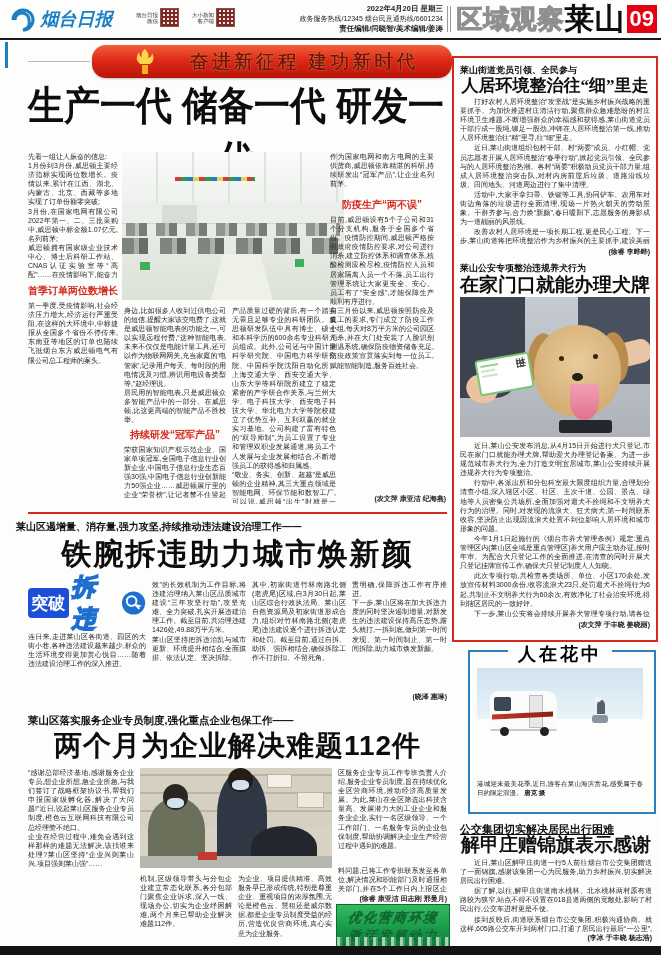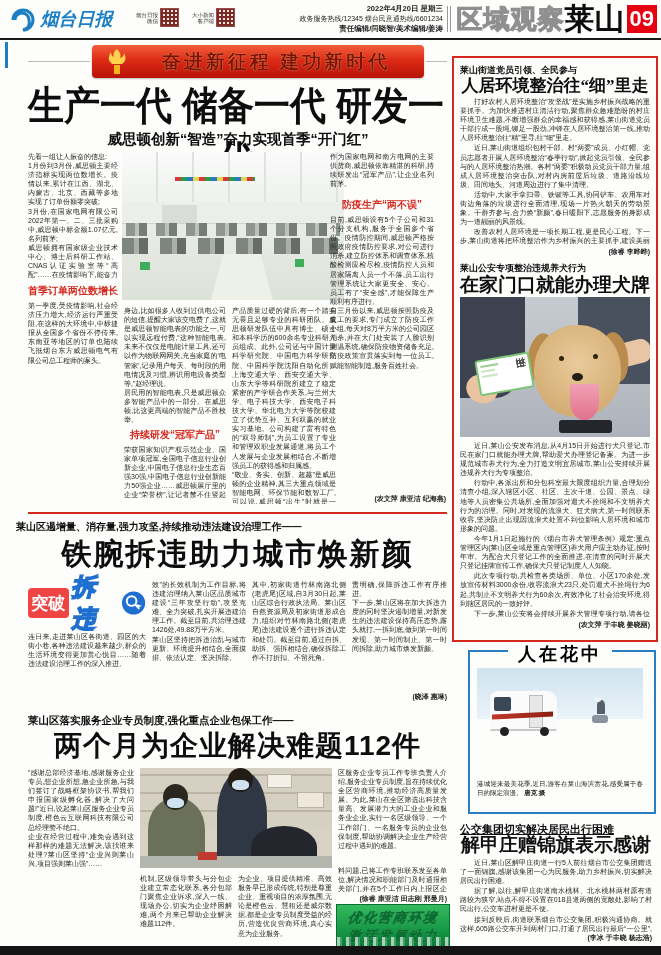--- a/index.html
+++ b/index.html
@@ -15,24 +15,24 @@
   .photo{overflow:hidden;position:absolute;}
   .hl{font-weight:900;color:#0d0d0d;text-align:center;}
   
   .outline-txt{color:#fff;-webkit-text-stroke:1.2px #8f8f8f;font-weight:900;}
   .qr{width:17px;height:17px;background:
       repeating-linear-gradient(0deg,#7b2a26 0 2px,transparent 2px 4px),
       repeating-linear-gradient(90deg,#7b2a26 0 2px,#f3e7e6 2px 4px);
       border:1px solid #9a4a44;}
   .qr-label{font-size:5.5px;line-height:1.15;color:#333;text-align:right;white-space:pre-line;}
   
-  .banner{background:linear-gradient(180deg,#f2603a 0%,#de2b17 45%,#b81208 100%);border-radius:4px;box-shadow:0 1px 2px rgba(0,0,0,.25);}
+  .banner{background:linear-gradient(180deg,#f2603a 0%,#de2b17 45%,#b81208 100%);border-radius:14px;box-shadow:0 1px 2px rgba(0,0,0,.25);padding-left:28px;}
   .banner-text{font-weight:900;color:#7d1205;letter-spacing:3px;text-shadow:0 0 1px #ffce8a;}
   
-  .badge-blue{background:#ef4444;color:#fff;font-weight:900;border-radius:4px;display:flex;align-items:center;justify-content:center;}
+  .badge-blue{background:#1d4ed8;color:#fff;font-weight:900;border-radius:4px;display:flex;align-items:center;justify-content:center;}
   .badge-outline{color:#fff;-webkit-text-stroke:1.5px #1e6fd0;font-weight:900;font-style:italic;}
   
   .red-box{border:2px solid #d5281e;}
   .red-rule{background:#d5281e;}
   
   .green-box{background:linear-gradient(180deg,#34bb5d 0%,#129143 70%,#0c7a37 100%);border:1px solid #0a6e31;position:absolute;overflow:hidden;}
   .green-txt{font-style:italic;font-weight:900;color:#f2fff3;-webkit-text-stroke:.7px #0a6e31;text-align:center;letter-spacing:2px;transform:skewX(-8deg);}
   .skyline{position:absolute;bottom:0;left:0;right:0;height:10px;opacity:.75;background:
      repeating-linear-gradient(90deg,rgba(255,255,255,.85) 0 3px,rgba(190,233,207,.4) 3px 5px,transparent 5px 9px);}
   
@@ -78,21 +78,20 @@
   <div class="abs" style="left:426px;top:61px;width:21px;height:1px;background:#bbb;"></div>
   <div class="abs banner" style="left:92px;top:45px;width:332px;height:33px;display:flex;align-items:center;">
     <svg width="22" height="27" viewBox="0 0 22 27" style="margin-left:14px;">
       <path d="M11 1 q5 5 3 9 q4 -1 4 -5 q4 7 -2 11 l-10 0 q-6 -5 -1 -12 q0 4 3 5 q-2 -4 3 -8z" fill="#ffd34d"></path>
       <rect x="8" y="17" width="6" height="9" fill="#f3b21a"></rect>
     </svg>
     <div class="banner-text" style="flex:1;text-align:center;font-size:19px;">奋进新征程  建功新时代</div>
   </div>
 
   <div class="abs hl" style="left:24px;top:84px;width:424px;font-size:36px;letter-spacing:0px;transform:scaleY(1.1);">生产一代 储备一代 研发一代</div>
-  <div class="abs hl" style="left:28px;top:130px;width:420px;font-size:14.5px;">威思顿创新“智造”奋力实现首季“开门红”</div>
 
   <div class="photo" style="left:122px;top:152px;width:222px;height:148px;background:linear-gradient(180deg,#f5f7f5 0%,#e9ece8 45%,#dfe4dd 100%);">
     <div class="abs" style="left:0;top:0;width:100%;height:34%;background:repeating-linear-gradient(90deg,transparent 0 34px,#dee3de 34px 36px),linear-gradient(#fafbfa,#eef1ee);"></div>
     <div class="abs" style="left:24%;top:17%;width:36%;height:4px;background:repeating-linear-gradient(90deg,#d23b3b 0 6px,#2a9d4a 6px 12px,#2979c9 12px 18px,#e8d44c 18px 24px);"></div>
     <div class="abs" style="left:0;top:34%;width:100%;height:14%;background:#eceeeb;border-bottom:1px solid #cfd4cd;"></div>
     <div class="abs" style="left:18%;top:36%;width:16%;height:12%;background:#d8ddd7;"></div>
     <div class="abs" style="left:2%;top:48%;width:96%;height:9%;background:repeating-linear-gradient(90deg,#8e968f 0 9px,#bcc2bb 9px 13px,#767d76 13px 21px,transparent 21px 30px);"></div>
     <div class="abs" style="left:0;top:58%;width:100%;height:11%;background:repeating-linear-gradient(90deg,#7e857e 0 12px,#aab0a9 12px 17px,#666d66 17px 26px,transparent 26px 38px);"></div>
     <div class="abs" style="left:0;top:69%;width:100%;height:31%;background:linear-gradient(#e4e8e0,#dde2d8);"></div>
     <div class="abs" style="left:40%;top:69%;width:28%;height:31%;background:#eef1e8;clip-path:polygon(20% 0,80% 0,100% 100%,0 100%);"></div>

